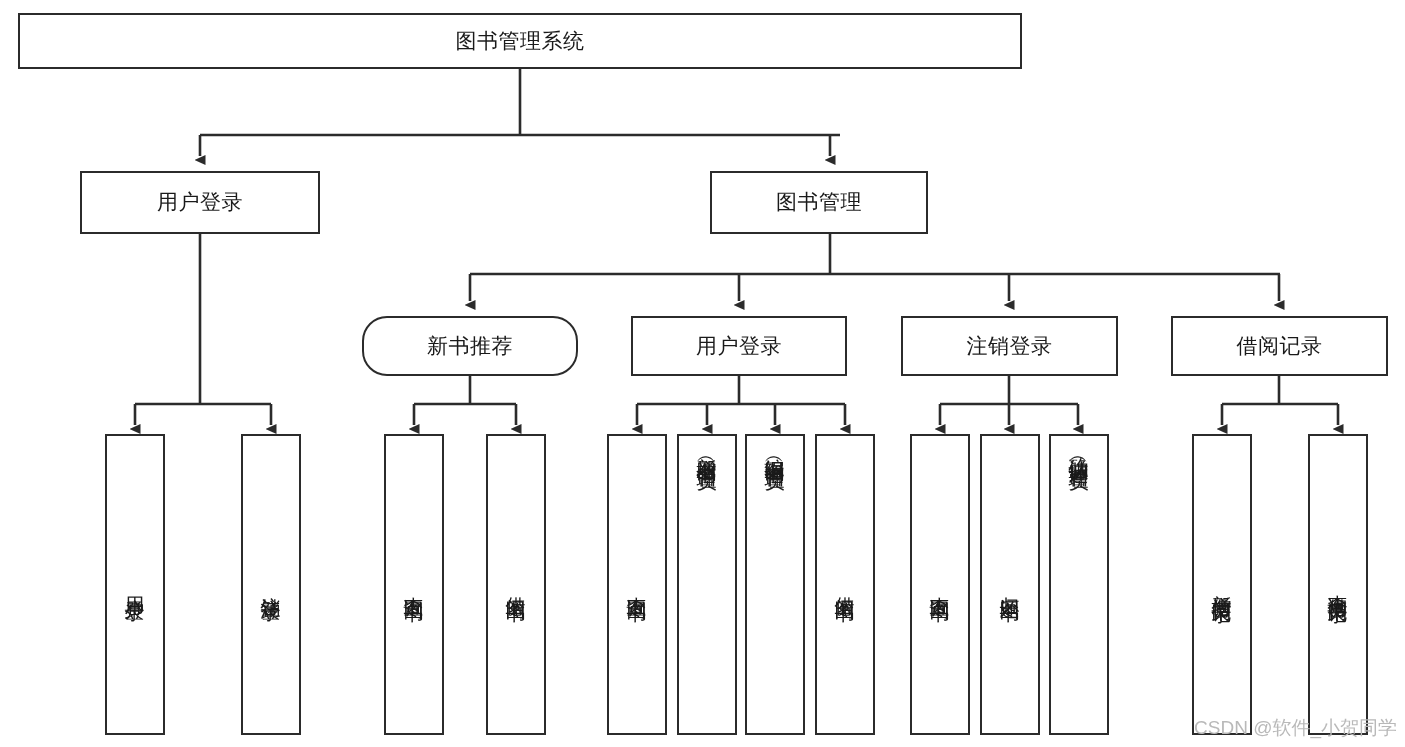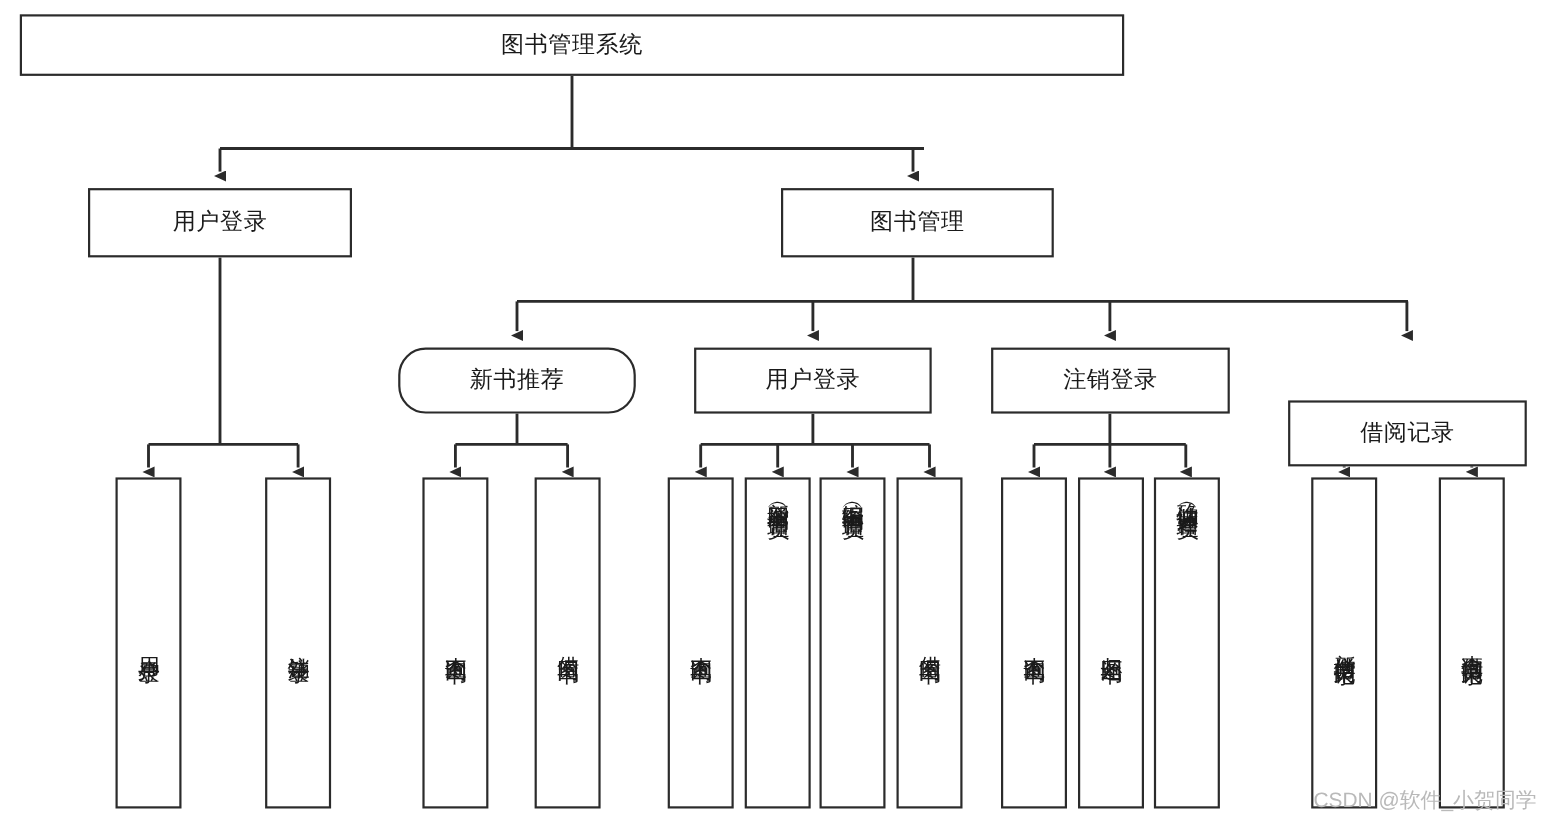--- a/index.html
+++ b/index.html
@@ -127,37 +127,37 @@
   </svg>
 
   <div class="node" style="left:18px; top:13px; width:1004px; height:56px;">
     <span class="node-label">图书管理系统</span>
   </div>
 
   <div class="node" style="left:80px; top:171px; width:240px; height:63px;">
     <span class="node-label">用户登录</span>
   </div>
 
-  <div class="node" style="left:710px; top:171px; width:248px; height:63px;">
+  <div class="node" style="left:710px; top:171px; width:218px; height:63px;">
     <span class="node-label">图书管理</span>
   </div>
 
   <div class="node" style="left:362px; top:316px; width:216px; height:60px;border-radius:25px;">
     <span class="node-label">新书推荐</span>
   </div>
 
   <div class="node" style="left:631px; top:316px; width:216px; height:60px;">
     <span class="node-label">用户登录</span>
   </div>
 
   <div class="node" style="left:901px; top:316px; width:217px; height:60px;">
     <span class="node-label">注销登录</span>
   </div>
 
-  <div class="node" style="left:1171px; top:316px; width:217px; height:60px;margin-top:48px;">
+  <div class="node" style="left:1171px; top:316px; width:217px; height:60px;">
     <span class="node-label">借阅记录</span>
   </div>
 
   <div class="node vertical centered" style="left:105px; top:434px; width:60px; height:301px;">
     <span class="node-label">用户登录</span>
   </div>
 
   <div class="node vertical centered" style="left:241px; top:434px; width:60px; height:301px;">
     <span class="node-label">注销登录</span>
   </div>

